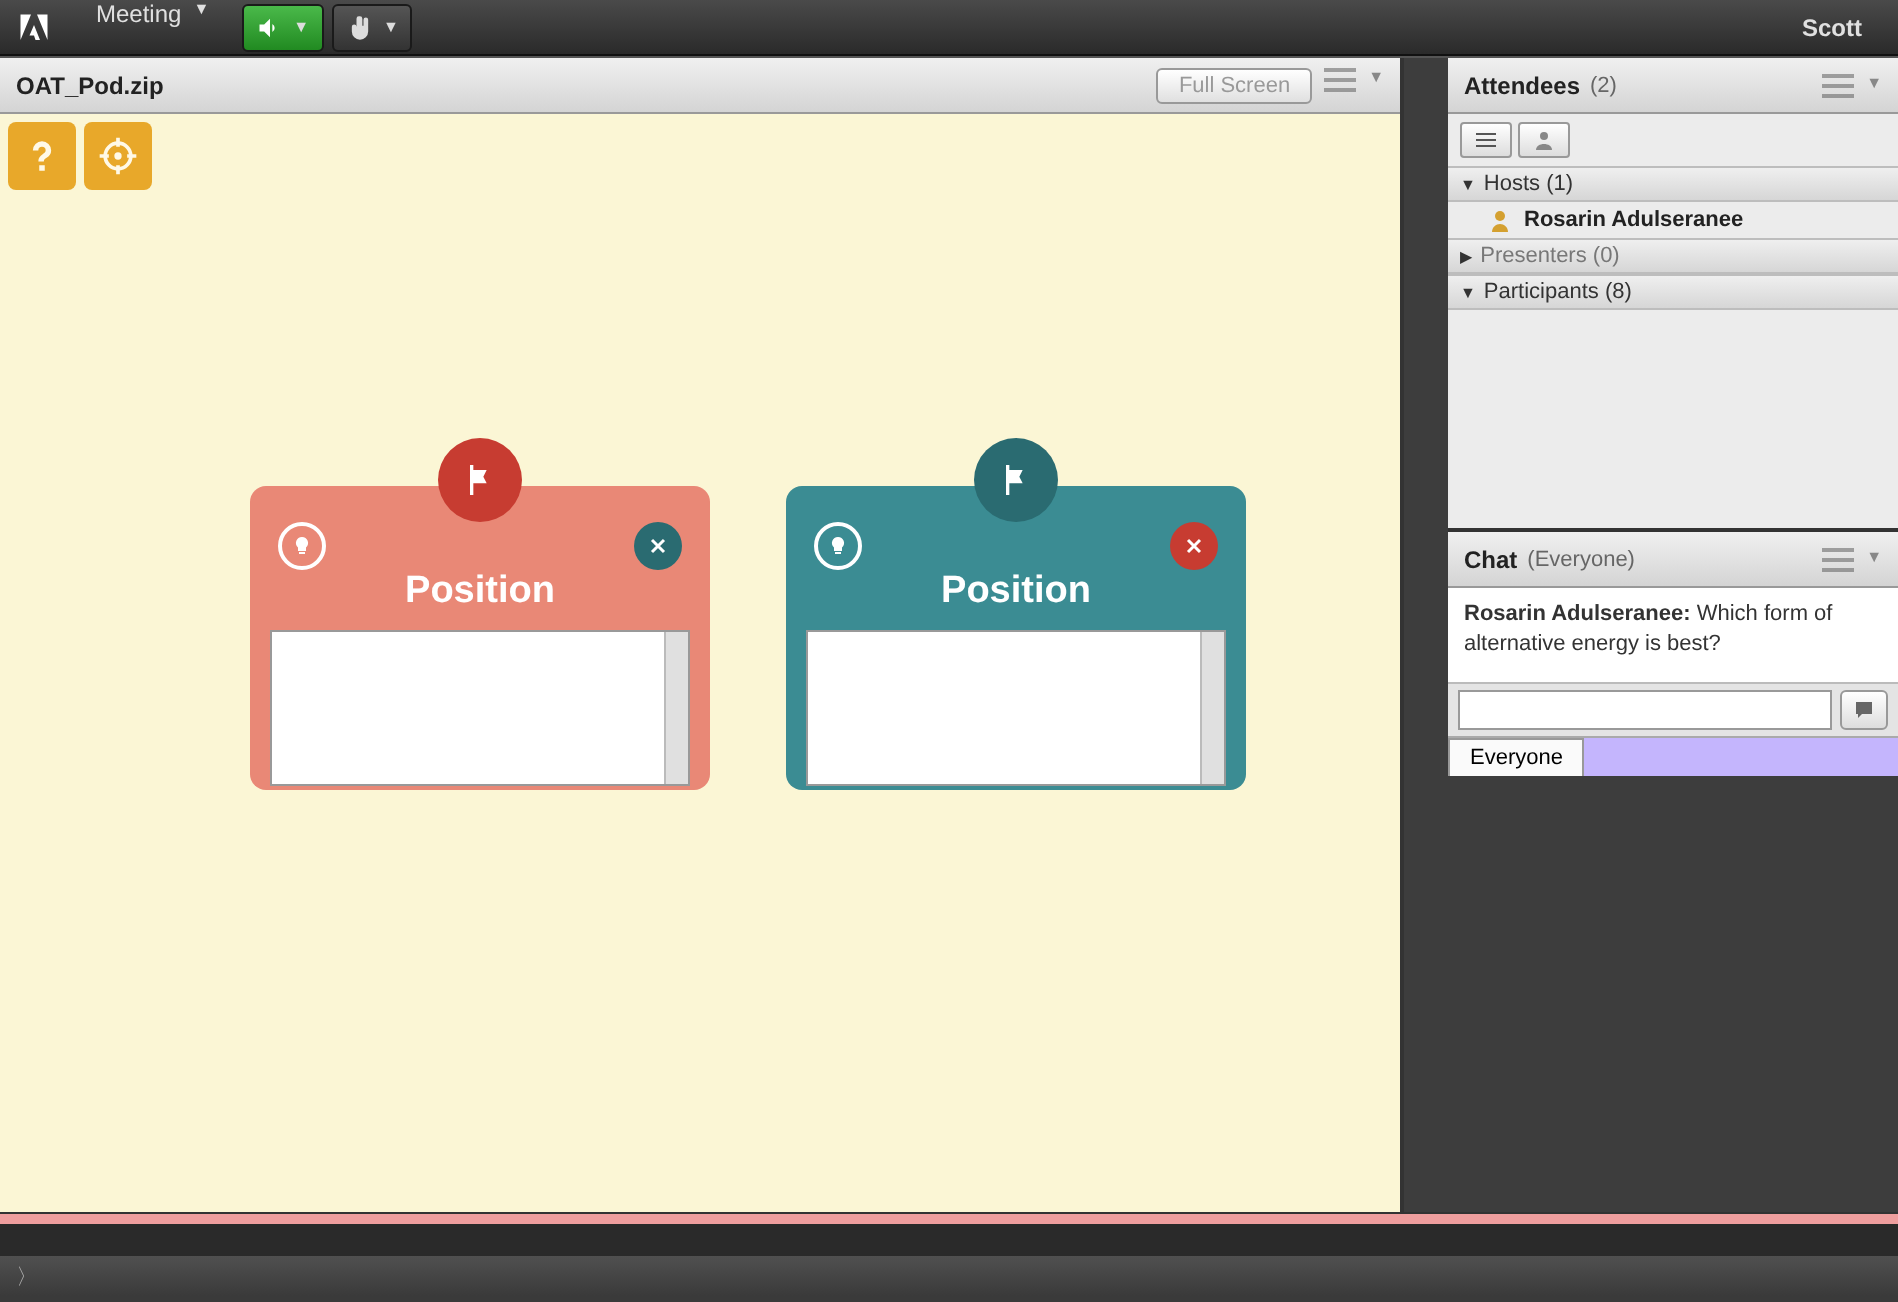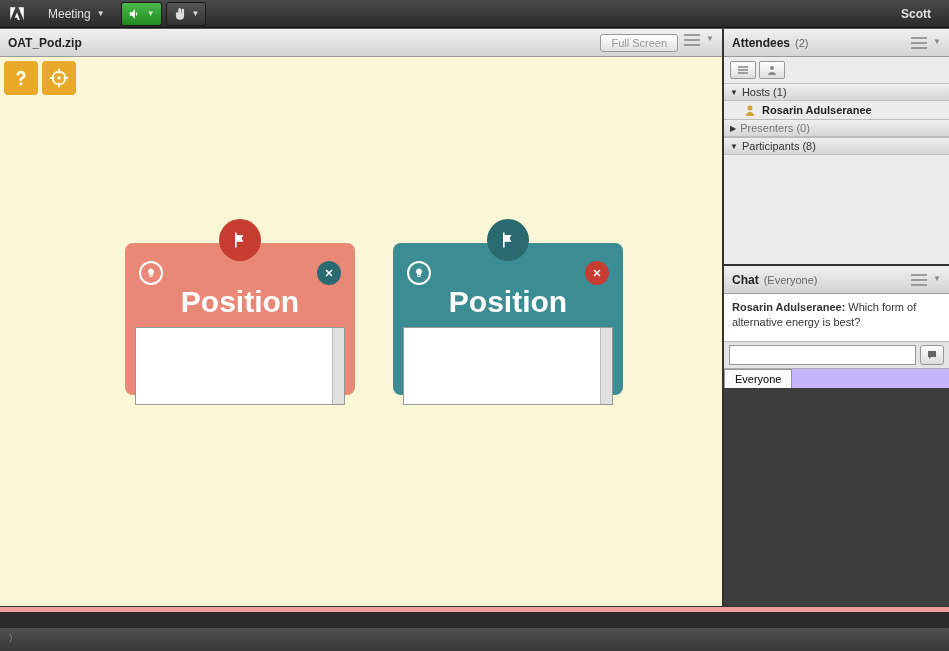--- a/index.html
+++ b/index.html
@@ -2,28 +2,28 @@
 <html><head>
 <meta charset="utf-8">
 <style>
   * { box-sizing: border-box; }
   html, body { margin: 0; padding: 0; width: 949px; height: 651px; font-family: Arial, Helvetica, sans-serif; background: #3a3a3a; overflow: hidden; }
   
   
   .topbar { height: 28px; background: linear-gradient(#4a4a4a, #2a2a2a); display: flex; align-items: center; border-bottom: 1px solid #111; color: #e0e0e0; font-size: 12px; }
   .adobe-logo { width: 34px; height: 28px; display:flex; align-items:center; justify-content:center; }
   .adobe-logo svg { width: 18px; height: 18px; }
-  .menu-item { padding: 0 14px; height: 28px; display:flex; align-items:center; cursor:pointer; }
+  .menu-item { padding: 0 14px; height: 28px; display:flex; cursor:pointer; }
   .tb-btn { height: 24px; margin: 0 2px; padding: 0 6px; display:flex; align-items:center; background: linear-gradient(#555,#333); border:1px solid #1a1a1a; border-radius: 3px; cursor:pointer; }
   .tb-btn.green { background: linear-gradient(#4ab94a,#218a21); }
   .tb-btn .caret { margin-left:5px; font-size:8px; color:#ddd; }
   .tb-help { margin-left:auto; padding: 0 18px; font-weight:bold; cursor:pointer; }
   
   
-  .workspace { display:flex; height: 578px; background:#3d3d3d; border-top:1px solid #555; }
+  .workspace { display:flex; height: 578px; background:#3d3d3d; border-top:1px solid #555;gap:22px; }
   .left-col { flex:1; display:flex; flex-direction:column; border-right:2px solid #333; }
   .right-col { width:225px; display:flex; flex-direction:column; }
   
   .pod-header { height: 28px; background: linear-gradient(#f0f0f0,#d4d4d4); border-bottom:1px solid #999; display:flex; align-items:center; padding: 0 8px; font-size:12px; color:#222; }
   .pod-header .pod-title { font-weight:bold; }
   .pod-header .pod-subtitle { color:#666; margin-left:5px; font-size:11px; }
   .pod-header .pod-controls { margin-left:auto; display:flex; align-items:flex-start; gap:6px; }
   .menu-icon { width:16px; height:12px; display:flex; flex-direction:column; justify-content:space-between; cursor:pointer; opacity:0.5; }
   .menu-icon span { height:2px; background:#555; }
   .fs-btn { font-size:11px; padding:2px 10px; background: linear-gradient(#fff,#e0e0e0); border:1px solid #999; border-radius:3px; color:#999; cursor:pointer; }
@@ -40,21 +40,21 @@
   .card-flag { width:42px; height:42px; border-radius:50%; position:absolute; top:-24px; left:50%; transform:translateX(-50%); display:flex; align-items:center; justify-content:center; }
   .card.red .card-flag { background:#c73c31; }
   .card.teal .card-flag { background:#2a6b71; }
   .card-icon { width:24px; height:24px; border-radius:50%; position:absolute; top:18px; display:flex; align-items:center; justify-content:center; cursor:pointer; }
   .card-icon.left { left:14px; }
   .card-icon.right { right:14px; }
   .card.red .card-icon.left { border:2px solid #fff; }
   .card.red .card-icon.right { background:#2a6b71; }
   .card.teal .card-icon.left { border:2px solid #fff; }
   .card.teal .card-icon.right { background:#c73c31; }
-  .card-title { text-align:center; color:#fff; font-size:30px; font-weight:bold; margin-top:24px; }
+  .card-title { text-align:center; color:#fff; font-size:19px; font-weight:bold; margin-top:24px; }
   .card-input-wrap { margin:8px 10px; height:78px; background:#fff; border:1px solid #999; position:relative; }
   .card-input-wrap .scrollbar { position:absolute; right:0; top:0; bottom:0; width:12px; background:#e0e0e0; border-left:1px solid #bbb; }
   
   
   .attendees-body { background:#ececec; font-size:11px; height:207px; overflow:hidden; }
   .view-toggle { padding:4px 6px; display:flex; gap:3px; }
   .vt-btn { width:26px; height:18px; border:1px solid #999; background:linear-gradient(#fff,#ddd); border-radius:2px; display:flex; align-items:center; justify-content:center; cursor:pointer; }
   .sec-header { background:linear-gradient(#efefef,#d6d6d6); border-top:1px solid #bdbdbd; border-bottom:1px solid #bdbdbd; padding:2px 6px; display:flex; align-items:center; gap:4px; color:#333; cursor:pointer; }
   .sec-header .arrow { font-size:8px; }
   .att-row { padding:3px 6px 3px 20px; display:flex; align-items:center; gap:6px; color:#222; }

